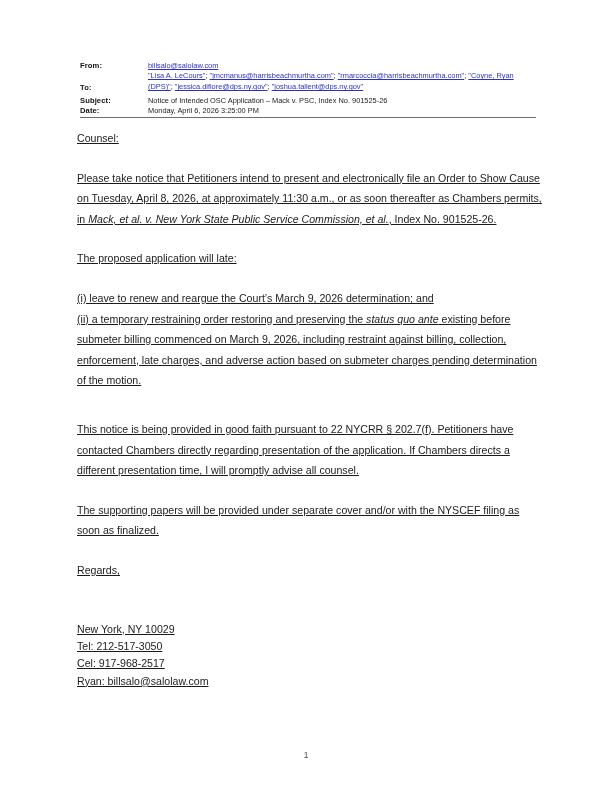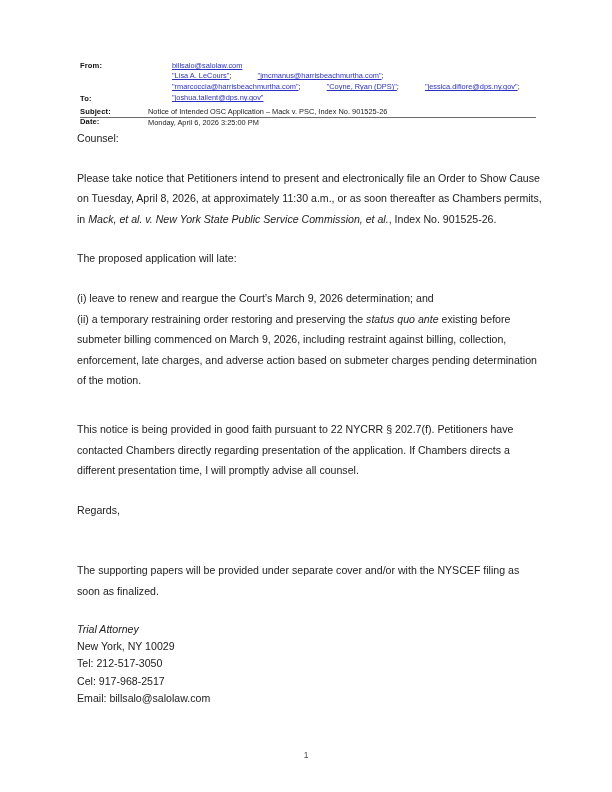--- a/index.html
+++ b/index.html
@@ -49,39 +49,39 @@
     font-family: "Liberation Sans", sans-serif;
     word-wrap: break-word;
   }
   .hdr-value.links {
     line-height: 1.5;
   }
   .mlink {
     color: #2b30c4;
     text-decoration: underline;
     cursor: pointer;
-    margin-left: 24px;
   }
   .hdr-spacer { height: 3px; }
 
   .divider {
     position: absolute;
     left: 80px;
     top: 117px;
     width: 456px;
     height: 0;
     border-top: 1.6px solid #6c6c6c;
   }
 
   
   .body-area {
     position: absolute;
     left: 77px;
     top: 128px;
     width: 465px;
+    text-decoration: underline;
   }
   .para {
     font-size: 10.6px;
     line-height: 20.6px;
     color: #222222;
     margin: 0 0 19px 0;
     font-family: "Liberation Sans", sans-serif;
   }
   .para.list { margin-bottom: 28px; }
   .para i, .para em { font-style: italic; }
@@ -149,29 +149,28 @@
     <p class="para">Counsel:</p>
 
     <p class="para"><span>Please take notice that Petitioners intend to present and electronically file an Order to Show Cause on Tuesday, April 8, 2026, at approximately 11:30 a.m., or as soon thereafter as Chambers permits, in </span><em>Mack, et al. v. New York State Public Service Commission, et al.</em><span>, Index No. 901525-26.</span></p>
 
     <p class="para">The proposed application will late:</p>
 
     <p class="para list"><span>(i) leave to renew and reargue the Court’s March 9, 2026 determination; and</span><br><span>(ii) a temporary restraining order restoring and preserving the </span><em>status quo ante</em><span> existing before submeter billing commenced on March 9, 2026, including restraint against billing, collection, enforcement, late charges, and adverse action based on submeter charges pending determination of the motion.</span></p>
 
     <p class="para">This notice is being provided in good faith pursuant to 22 NYCRR § 202.7(f). Petitioners have contacted Chambers directly regarding presentation of the application. If Chambers directs a different presentation time, I will promptly advise all counsel.</p>
 
+    <p class="para">The supporting papers will be provided under separate cover and/or with the NYSCEF filing as soon as finalized.</p>
+
     <p class="para regards">Regards,</p>
 
-    <p class="para">The supporting papers will be provided under separate cover and/or with the NYSCEF filing as soon as finalized.</p>
-
     <div class="sig sig-block">
-      <div class="it">Trial Attorney</div>
       <div>New York, NY 10029</div>
       <div>Tel:  212-517-3050</div>
       <div>Cel:  917-968-2517</div>
-      <div>Email:  billsalo@salolaw.com</div>
+      <div>Ryan:  billsalo@salolaw.com</div>
     </div>
 
   </div>
 
   <div class="page-number">1</div>
 
 </div>
 
 </body></html>

